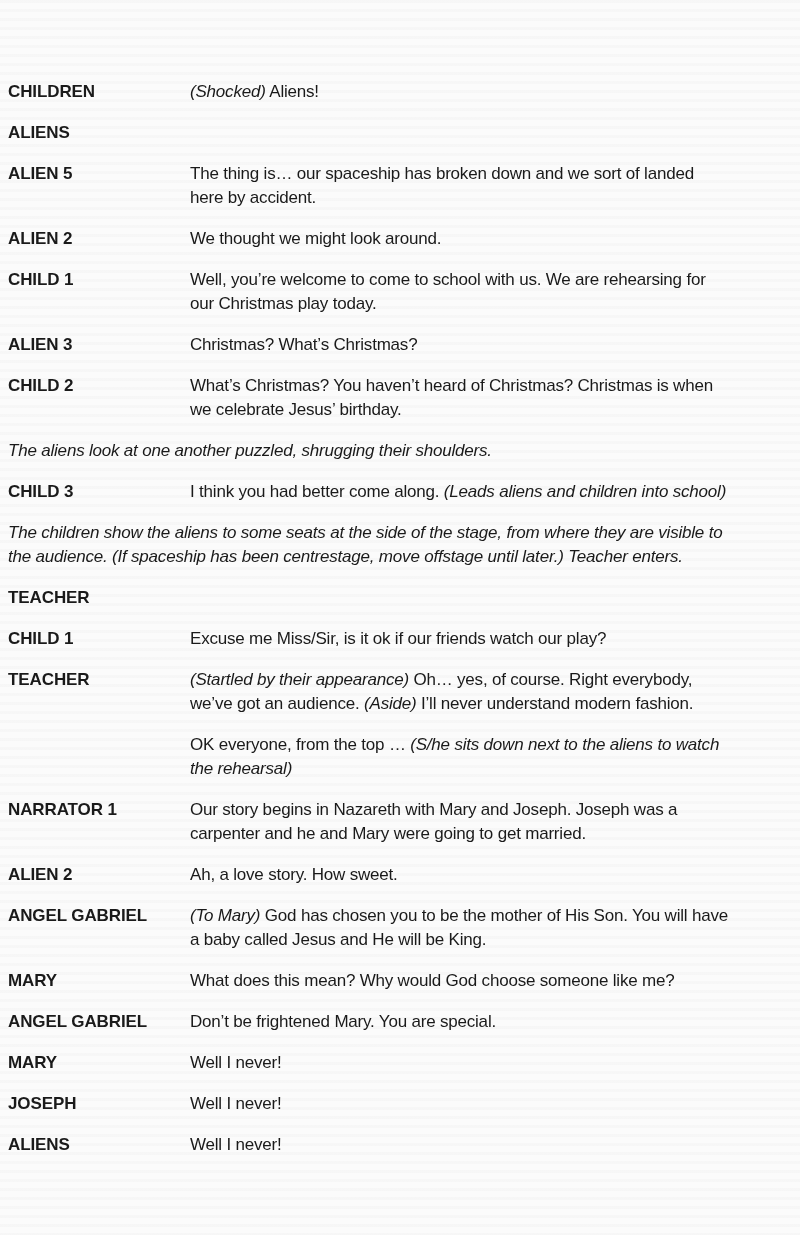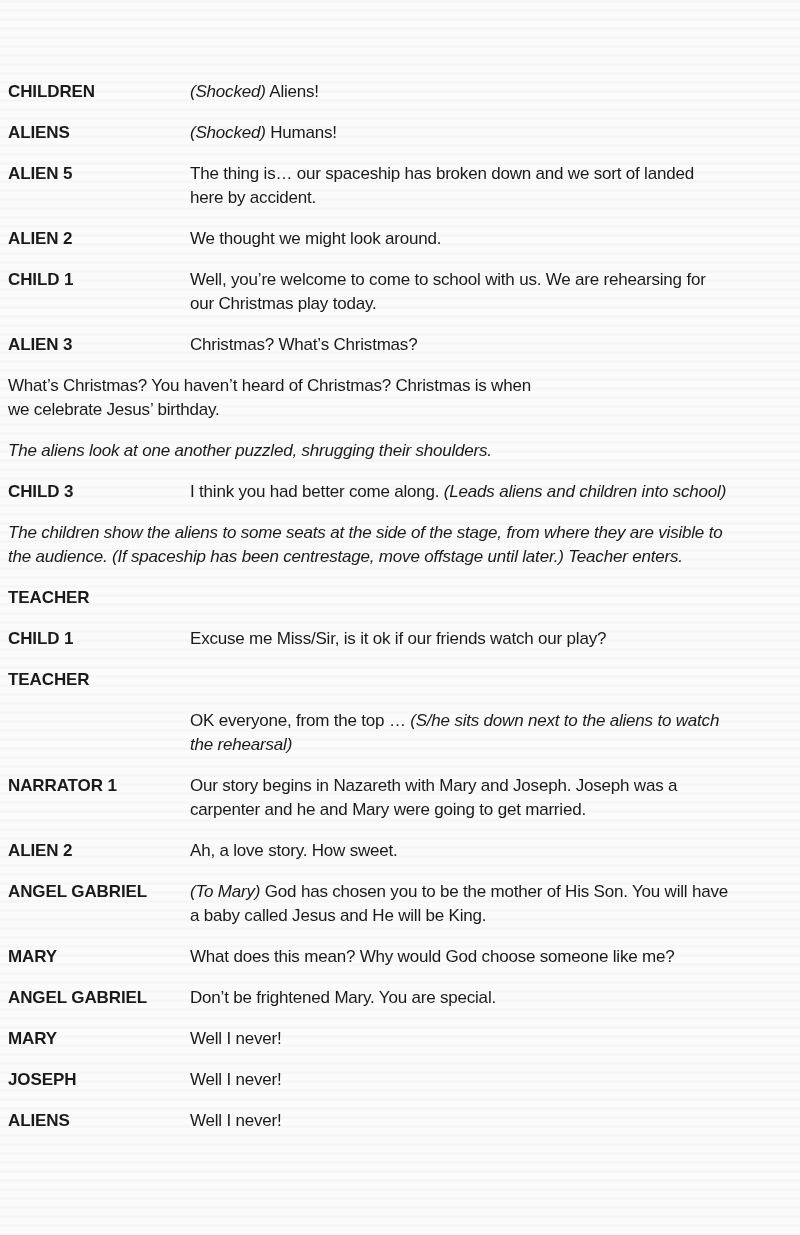--- a/index.html
+++ b/index.html
@@ -52,60 +52,62 @@
 </head>
 <body>
 
 <div class="page">
     <div class="entry">
       <div class="speaker">CHILDREN</div>
       <div class="dialogue"><span class="it">(Shocked)</span><span> Aliens!</span></div>
     </div>
     <div class="entry">
       <div class="speaker">ALIENS</div>
-      <div class="dialogue"><span class="it">(Shocked)</span><span> Humans!</span></div>
     </div>
     <div class="entry">
       <div class="speaker">ALIEN 5</div>
       <div class="dialogue"><span>The thing is… our spaceship has broken down and we sort of landed
 here by accident.</span></div>
     </div>
     <div class="entry">
       <div class="speaker">ALIEN 2</div>
       <div class="dialogue"><span>We thought we might look around.</span></div>
     </div>
     <div class="entry">
       <div class="speaker">CHILD 1</div>
       <div class="dialogue"><span>Well, you’re welcome to come to school with us. We are rehearsing for
 our Christmas play today.</span></div>
     </div>
     <div class="entry">
       <div class="speaker">ALIEN 3</div>
       <div class="dialogue"><span>Christmas? What’s Christmas?</span></div>
     </div>
     <div class="entry">
+      <div class="speaker">CHILD 2</div>
       <div class="dialogue"><span>What’s Christmas? You haven’t heard of Christmas? Christmas is when
 we celebrate Jesus’ birthday.</span></div>
     </div>
     <div class="stage"><span class="it">The aliens look at one another puzzled, shrugging their shoulders.</span></div>
     <div class="entry">
       <div class="speaker">CHILD 3</div>
       <div class="dialogue"><span>I think you had better come along. </span><span class="it">(Leads aliens and children into school)</span></div>
     </div>
     <div class="stage"><span class="it">The children show the aliens to some seats at the side of the stage, from where they are visible to
 the audience. (If spaceship has been centrestage, move offstage until later.) Teacher enters.</span></div>
     <div class="entry">
       <div class="speaker">TEACHER</div>
     </div>
     <div class="entry">
       <div class="speaker">CHILD 1</div>
       <div class="dialogue"><span>Excuse me Miss/Sir, is it ok if our friends watch our play?</span></div>
     </div>
     <div class="entry">
       <div class="speaker">TEACHER</div>
+      <div class="dialogue"><span class="it">(Startled by their appearance)</span><span> Oh… yes, of course. Right everybody,
+we’ve got an audience. </span><span class="it">(Aside)</span><span> I’ll never understand modern fashion.</span></div>
     </div>
     <div class="entry">
       <div class="speaker"></div>
       <div class="dialogue"><span>OK everyone, from the top … </span><span class="it">(S/he sits down next to the aliens to watch
 the rehearsal)</span></div>
     </div>
     <div class="entry">
       <div class="speaker">NARRATOR 1</div>
       <div class="dialogue"><span>Our story begins in Nazareth with Mary and Joseph. Joseph was a
 carpenter and he and Mary were going to get married.</span></div>

